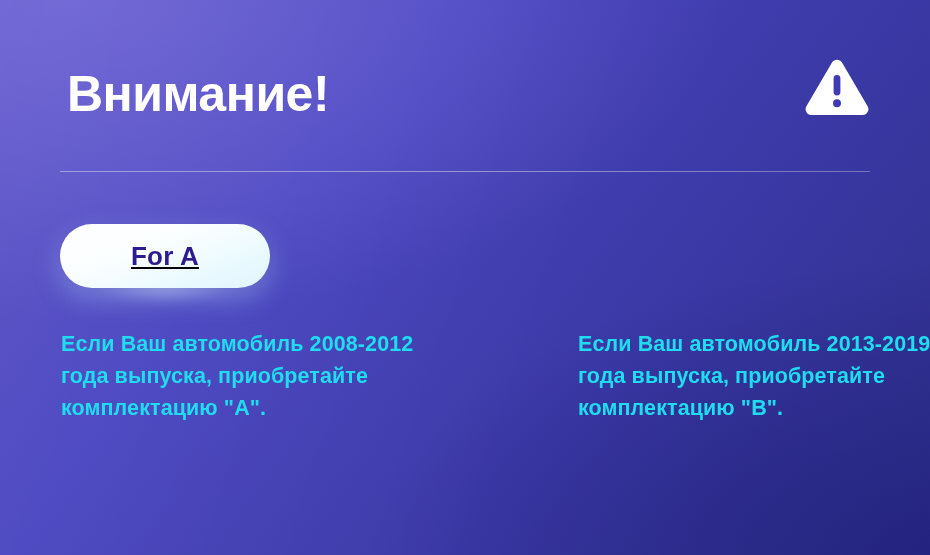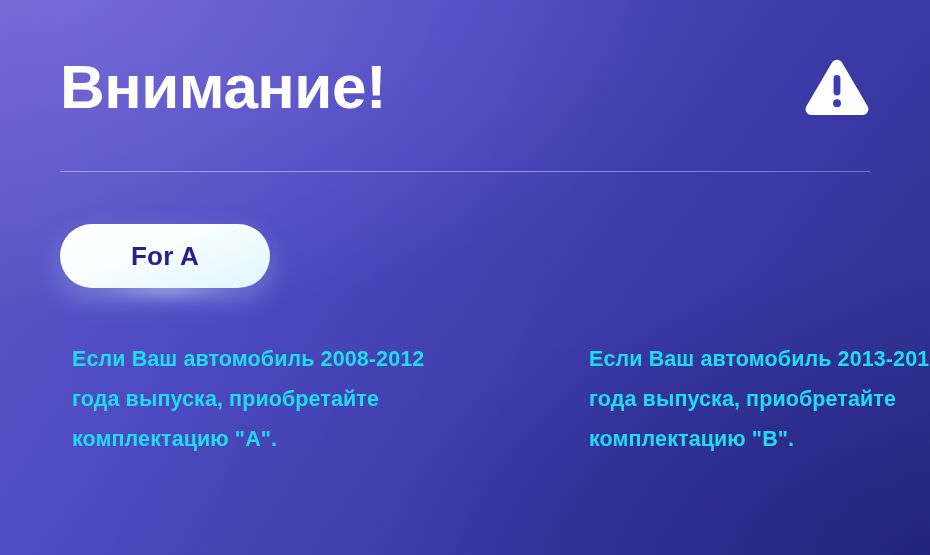--- a/index.html
+++ b/index.html
@@ -43,22 +43,22 @@
     position: absolute;
     left: 60px;
     top: 48px;
     right: 60px;
     height: 92px;
   }
   #page-title {
     position: absolute;
     left: 0;
     top: 0;
-    margin: 0;
-    font-size: 62px;
+    margin: 7px;
+    font-size: 50px;
     line-height: 78px;
     font-weight: bold;
     letter-spacing: -0.5px;
     color: #ffffff;
     white-space: nowrap;
   }
 
   #warning-icon {
     position: absolute;
     right: 0;
@@ -86,20 +86,21 @@
   }
 
   
   #columns {
     position: absolute;
     left: 60px;
     top: 224px;
     width: 810px;
     display: flex;
     gap: 224px;
+    text-decoration: underline;
   }
   .column {
     width: 400px;
     position: relative;
   }
 
   .pill-wrap {
     position: relative;
     width: 210px;
     height: 64px;
@@ -135,28 +136,28 @@
   }
   .pill-label {
     font-size: 26px;
     font-weight: bold;
     color: #2d1b8f;
     letter-spacing: 0.2px;
     line-height: 1;
   }
 
   .column-desc {
-    margin: 12px;
+    margin: 1px;
     padding: 0;
     width: 400px;
     position: absolute;
     left: 0;
     top: 103px;
     font-size: 21.5px;
-    line-height: 40px;
+    line-height: 32px;
     font-weight: bold;
     color: #1fddef;
     letter-spacing: 0.1px;
   }
 </style>
 </head>
 <body>
 
 <div id="banner">
 

